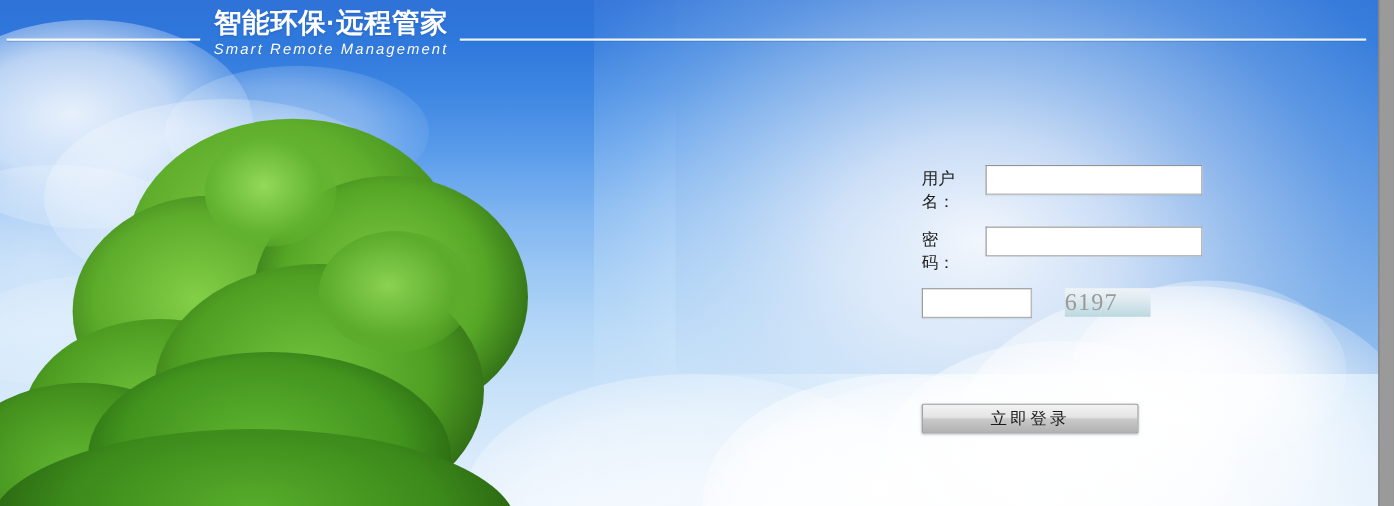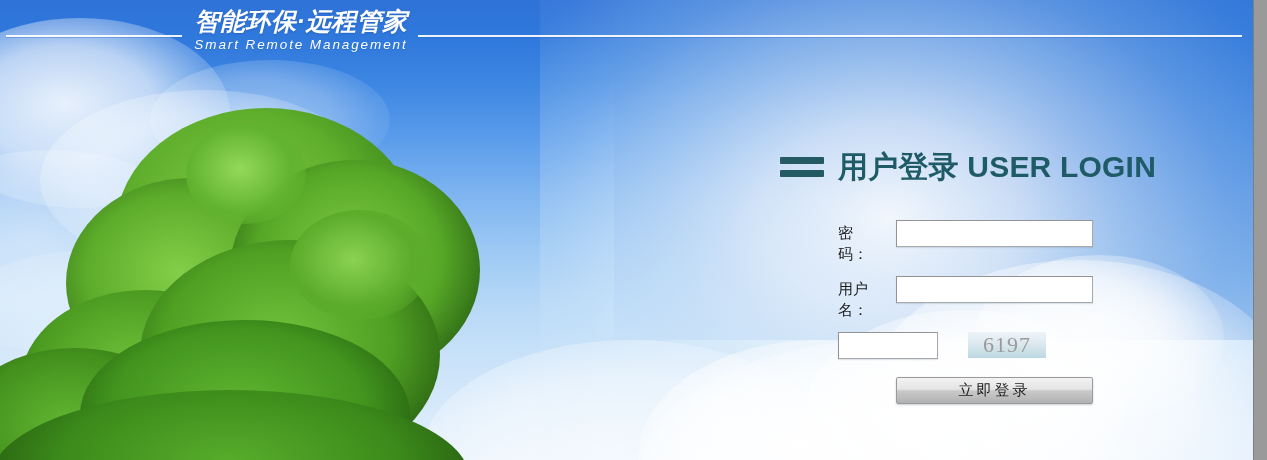--- a/index.html
+++ b/index.html
@@ -155,21 +155,20 @@
   }
   .brand-cn {
     display: block;
     color: #ffffff;
     font-size: 25px;
     font-weight: bold;
     line-height: 30px;
     letter-spacing: 0.5px;
     white-space: nowrap;
     text-shadow: 0 1px 2px rgba(20,70,150,0.35);
-    font-style: italic;
   }
   .brand-en {
     display: block;
     color: #ffffff;
     font-size: 13.5px;
     line-height: 18px;
     letter-spacing: 1.9px;
     white-space: nowrap;
     text-shadow: 0 1px 1px rgba(20,70,150,0.25);
     font-style: italic;
@@ -246,26 +245,25 @@
 
   .captcha-img {
     margin-left: 30px;
     width: 78px;
     height: 26px;
     background: linear-gradient(to bottom, #eef4f8 0%, #dfeaf0 40%, #bcd8e0 100%);
     color: #9a9a9a;
     font-family: "Liberation Serif", "DejaVu Serif", serif;
     font-size: 22px;
     line-height: 26px;
-    text-align: center;
     letter-spacing: 1px;
     user-select: none;
   }
 
-  .submit-wrap { margin-top: 18px; }
+  .submit-wrap { margin-top: 18px; flex-direction: column; }
   .submit-btn {
     box-sizing: border-box;
     width: 197px;
     height: 27px;
     border: 1px solid #9a9a9a;
     border-radius: 2px;
     background: linear-gradient(to bottom,
         #f3f3f3 0%, #e4e4e4 45%, #c9c9c9 52%, #b2b2b2 100%);
     color: #1a1a1a;
     font-family: "Liberation Sans", sans-serif;
@@ -332,41 +330,34 @@
       <div class="header-rule rule-left"></div>
       <div class="header-rule rule-right"></div>
       <div class="brand">
         <span class="brand-cn">智能环保·远程管家</span>
         <span class="brand-en">Smart Remote Management</span>
       </div>
     </div>
 
     <div class="login-panel">
 
-      <div class="login-title">
-        <span class="eq-icon">
-          <i></i>
-            <i></i>
-        </span>
-        <span class="login-title-text">用户登录 USER LOGIN</span>
-      </div>
 
       <div class="form-rows">
+
+        <div class="form-row">
+          <label class="field-label">用户名：</label>
+          <input class="text-input input-wide" type="text" value="" placeholder="" style="">
+        </div>
 
         <div class="form-row">
           <label class="field-label">密　码：</label>
           <input class="text-input input-wide" type="password" value="" placeholder="" style="">
         </div>
 
         <div class="form-row">
-          <label class="field-label">用户名：</label>
-          <input class="text-input input-wide" type="text" value="" placeholder="" style="">
-        </div>
-
-        <div class="form-row">
           <input class="text-input input-small" type="text" value="" placeholder="" style="">
           <span class="captcha-img">6197</span>
         </div>
 
         <div class="form-row submit-wrap">
           <span class="field-label"></span>
           <button class="submit-btn" type="button">立即登录</button>
         </div>
 
       </div>

